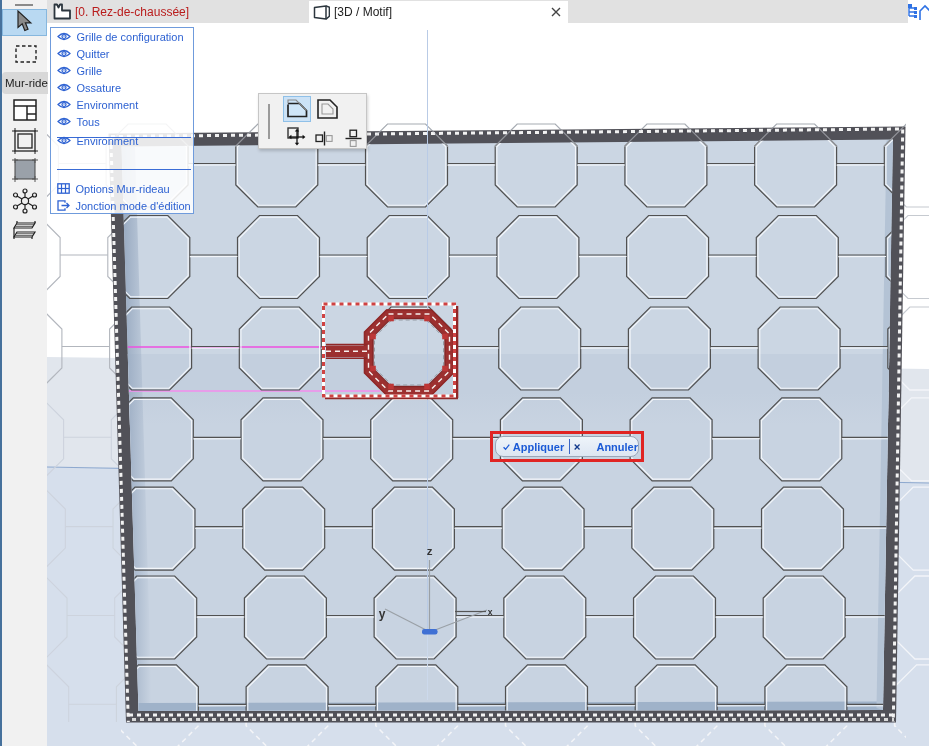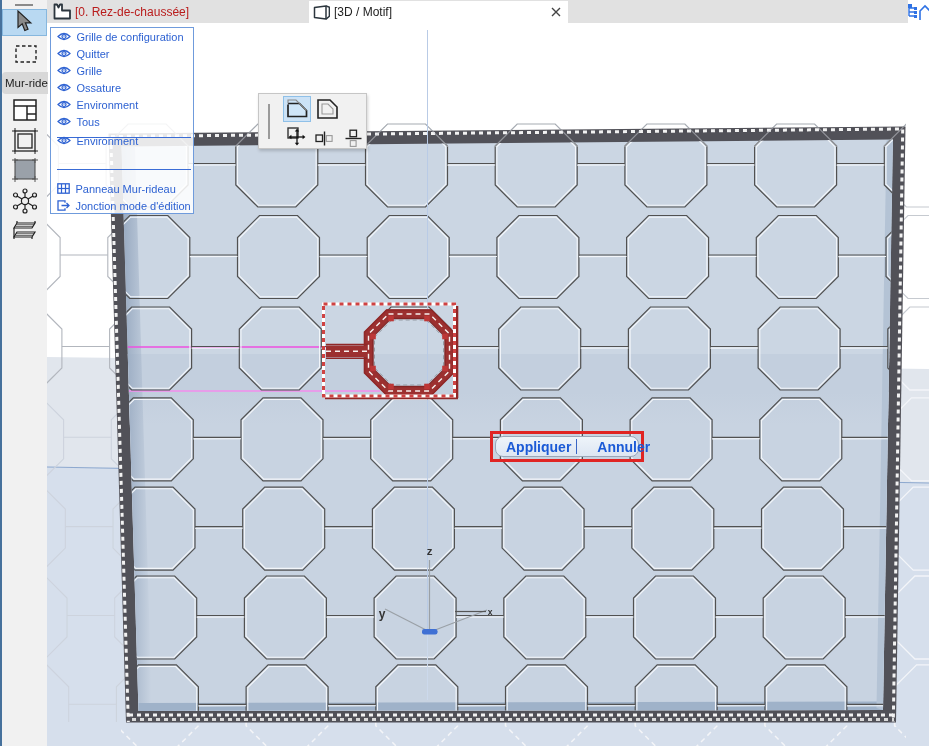--- a/index.html
+++ b/index.html
@@ -4,21 +4,21 @@
 body{font-family:"Liberation Sans",sans-serif;width:929px;height:746px;overflow:hidden;position:relative;background:#fff}
 #tabbar{position:absolute;left:47px;top:0;width:882px;height:23px;background:#e1e1e1}
 .tab1{position:absolute;left:6px;top:0;height:23px;display:flex;align-items:center;font-size:12px;color:#b91c1c}
 .tab2{position:absolute;left:262px;top:1px;width:259px;height:22px;background:#fff;display:flex;align-items:center;font-size:12px;color:#222}
 #toolbar{position:absolute;left:0;top:0;width:47px;height:746px;background:#f1f1f1;border-left:2px solid #46719c}
 #menu{position:absolute;left:49.5px;top:27px;width:144px;height:186.5px;background:rgba(255,255,255,0.87);border:1px solid #6f9bdc;font-size:11px}
 .mi{position:absolute;left:0;width:100%;height:17px;display:flex;align-items:center;color:#2e62d2}
 .mi svg{margin-left:6px;margin-right:6px}
 #palette{position:absolute;left:258px;top:93px;width:109px;height:55.5px;background:#f1f1f1;border:1px solid #c6c6c6;box-shadow:1px 2px 3px rgba(0,0,0,0.18)}
 #applybar{position:absolute;left:490px;top:431px;width:154px;height:31px;border:3px solid #e02423;background:#fff0;display:flex;align-items:center}
-.pill{position:absolute;left:2px;top:2px;width:144px;height:21px;border:1px solid #9aa7b8;border-radius:8px;background:linear-gradient(#eef4fa,#dde6f2);display:flex;align-items:center;font-size:14px;font-weight:bold;color:#1b5ad6}
+.pill{position:absolute;left:2px;top:2px;width:144px;height:21px;border:1px solid #9aa7b8;border-radius:8px;background:linear-gradient(#eef4fa,#dde6f2);display:flex;align-items:center;font-size:11px;font-weight:bold;color:#1b5ad6}
 </style></head><body>
 <svg width="929" height="746" viewBox="0 0 929 746" style="position:absolute;left:0;top:0">
 <rect x="47" y="23" width="882" height="723" fill="#ffffff"></rect>
 <polygon points="47,357 929,369 929,483 47,467" fill="#e1e6ed"></polygon>
 <polygon points="47,467 929,483 929,746 47,746" fill="#d6dfec"></polygon>
 <line x1="47" y1="467" x2="929" y2="483" stroke="#8ea9cf" stroke-width="1.2"></line>
 <defs>
 <clipPath id="cpTop">
         <rect x="108" y="116" width="798" height="17.5"></rect>
       </clipPath>
@@ -1300,21 +1300,21 @@
       <span>Environment</span>
     </div>
 <div style="position:absolute;left:6px;top:141px;width:134px;border-top:1.5px solid #3a6cd6"></div>
 <div class="mi" style="top:152px">
       <svg width="13" height="11" viewBox="0 0 13 11">
         <rect x="0.8" y="0.8" width="11.4" height="9.4" fill="none" stroke="#2e62d2" stroke-width="1.3"></rect>
         <line x1="4.5" y1="1" x2="4.5" y2="10" stroke="#2e62d2" stroke-width="1.2"></line>
         <line x1="8.5" y1="1" x2="8.5" y2="10" stroke="#2e62d2" stroke-width="1.2"></line>
         <line x1="1" y1="5.5" x2="12" y2="5.5" stroke="#2e62d2" stroke-width="1.2"></line>
       </svg>
-      <span>Panneau Mur-rideau</span>
+      <span>Options Mur-rideau</span>
     </div>
 <div class="mi" style="top:169px">
       <svg width="13" height="11" viewBox="0 0 13 11">
         <path d="M8 2.8 L8 0.8 L1 0.8 L1 10.2 L8 10.2 L8 8.2" fill="none" stroke="#2e62d2" stroke-width="1.3"></path>
         <path d="M4.5 5.5 L12 5.5 M9.5 3 L12 5.5 L9.5 8" fill="none" stroke="#2e62d2" stroke-width="1.3"></path>
       </svg>
       <span>Jonction mode d'édition</span>
     </div>
 </div>
 <div id="palette">

